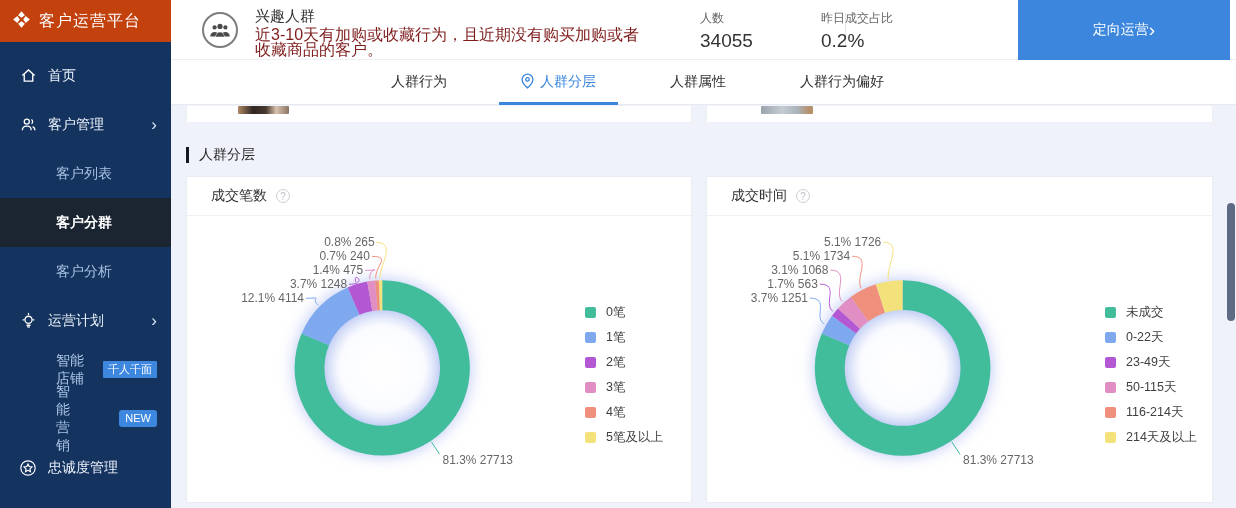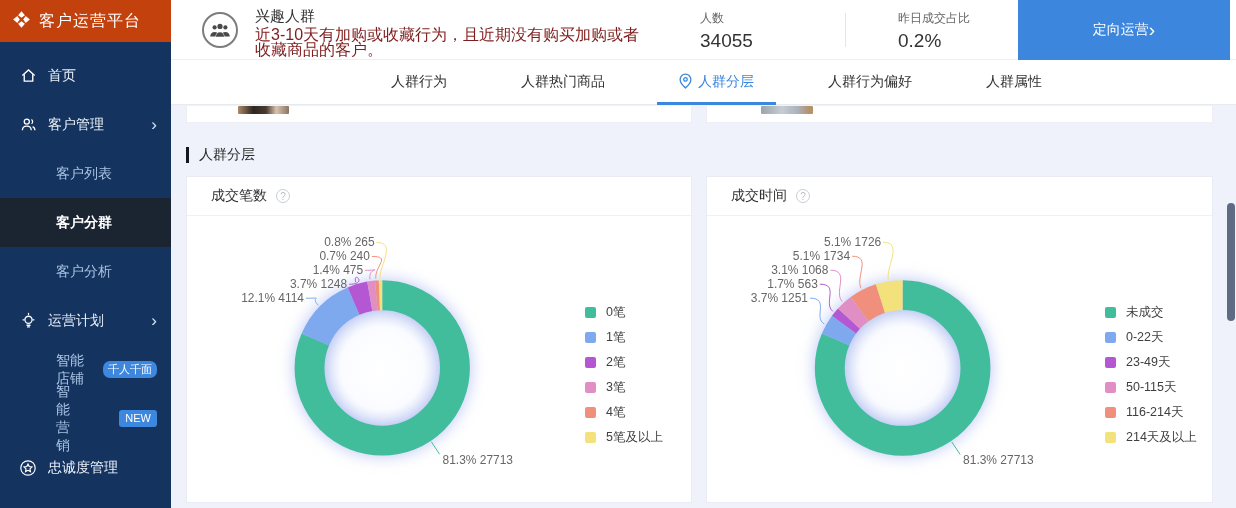--- a/index.html
+++ b/index.html
@@ -10,30 +10,30 @@
   
   .sidebar { position:absolute; left:0; top:0; width:171px; height:508px; background:#15335F; z-index:5; }
   .logo { height:42px; background:#c2410c; display:flex; align-items:center; padding-left:12px; gap:8px; }
   .logo-text { color:#fff; font-size:16px; letter-spacing:1px; white-space:nowrap; }
   .nav { position:absolute; top:51px; left:0; right:0; }
   .nav-item { height:49px; display:flex; align-items:center; padding:0 14px 0 18px; color:#EAF1FA; font-size:14px; cursor:pointer; }
   .nav-item .nicon { width:20px; height:20px; margin-right:10px; display:flex; align-items:center; justify-content:center; }
   .nav-item .chev { margin-left:auto; color:#D8E5F5; font-size:17px; line-height:1; }
   .nav-sub { padding-left:56px; color:#A9C3E4; }
   .nav-sub.active { background:#1B2532; color:#FFFFFF; font-weight:bold; }
-  .badge { margin-left:10px; background:#3D87DF; color:#fff; font-size:11px; padding:2px 5px; border-radius:7px; line-height:1.15; white-space:nowrap; }
+  .badge { margin-left:10px; background:#3D87DF; color:#fff; font-size:11px; padding:2px 5px; border-radius:1px; line-height:1.15; white-space:nowrap; }
   .badge.round { border-radius:3px; padding:2px 6px;margin-left:39px; }
 
   
   .header { position:absolute; left:171px; top:0; width:1065px; height:60px; background:#fff; border-bottom:1px solid #EDEFF2; z-index:2; }
   .header-avatar { position:absolute; left:31px; top:12px; width:36px; height:36px; border:2px solid #7D7D7D; border-radius:50%; display:flex; align-items:center; justify-content:center; background:#fff; }
   .header-title { position:absolute; left:84px; top:7px; font-size:15px; color:#333; }
   .header-desc { position:absolute; left:84px; top:27px; width:388px; font-size:16px; color:#7f1d1d; line-height:15px; }
   .stat { position:absolute; top:10px; }
-  .stat-1 { left:529px; } .stat-2 { left:727px; }
+  .stat-1 { left:529px; } .stat-2 { left:650px; }
   .stat-label { font-size:12px; color:#666; }
   .stat-value { font-size:19px; color:#333; margin-top:3px; }
   .v-div { position:absolute; left:674px; top:13px; width:1px; height:34px; background:#E5E5E5; }
   .cta { position:absolute; right:6px; top:0; width:212px; height:60px; background:#3C86DE; color:#fff; display:flex; align-items:center; justify-content:center; font-size:14px; cursor:pointer; }
   .cta-arrow { font-size:19px; line-height:1; margin-top:-2px; }
 
   
   .tabs { position:absolute; left:171px; top:60px; width:1065px; height:45px; background:#fff; border-bottom:1px solid #E7EAEE; display:flex; align-items:stretch; padding-left:198px; z-index:2; }
   .tab { display:flex; align-items:center; gap:6px; padding:0 22px; margin-right:30px; font-size:14px; color:#333; position:relative; cursor:pointer; white-space:nowrap; }
   .tab.active { color:#3B87DE; }
@@ -175,37 +175,34 @@
     <div class="cta">
       <span>定向运营</span>
       <span class="cta-arrow">›</span>
     </div>
   </div>
 
   <div class="tabs">
     <div class="tab">
       <span>人群行为</span>
     </div>
-    <div class="tab">
-      <span>人群热门商品</span>
-    </div>
     <div class="tab active">
       <span>
         <svg width="13" height="16" viewBox="0 0 14 17" fill="none" stroke="#3B87DE" stroke-width="1.4">
             <path d="M7 1.2 C3.8 1.2 1.2 3.8 1.2 7 c0 4.2 5.8 8.9 5.8 8.9 s5.8-4.7 5.8-8.9 C12.8 3.8 10.2 1.2 7 1.2 Z"></path>
             <circle cx="7" cy="6.8" r="1.9"></circle>
           </svg>
       </span>
       <span>人群分层</span>
     </div>
     <div class="tab">
+      <span>人群属性</span>
+    </div>
+    <div class="tab">
       <span>人群行为偏好</span>
-    </div>
-    <div class="tab">
-      <span>人群属性</span>
     </div>
   </div>
 
   <div class="rem-card rem-left">
     <div class="rem-img rem-img-1"></div>
   </div>
   <div class="rem-card rem-right">
     <div class="rem-img rem-img-2"></div>
   </div>
 

